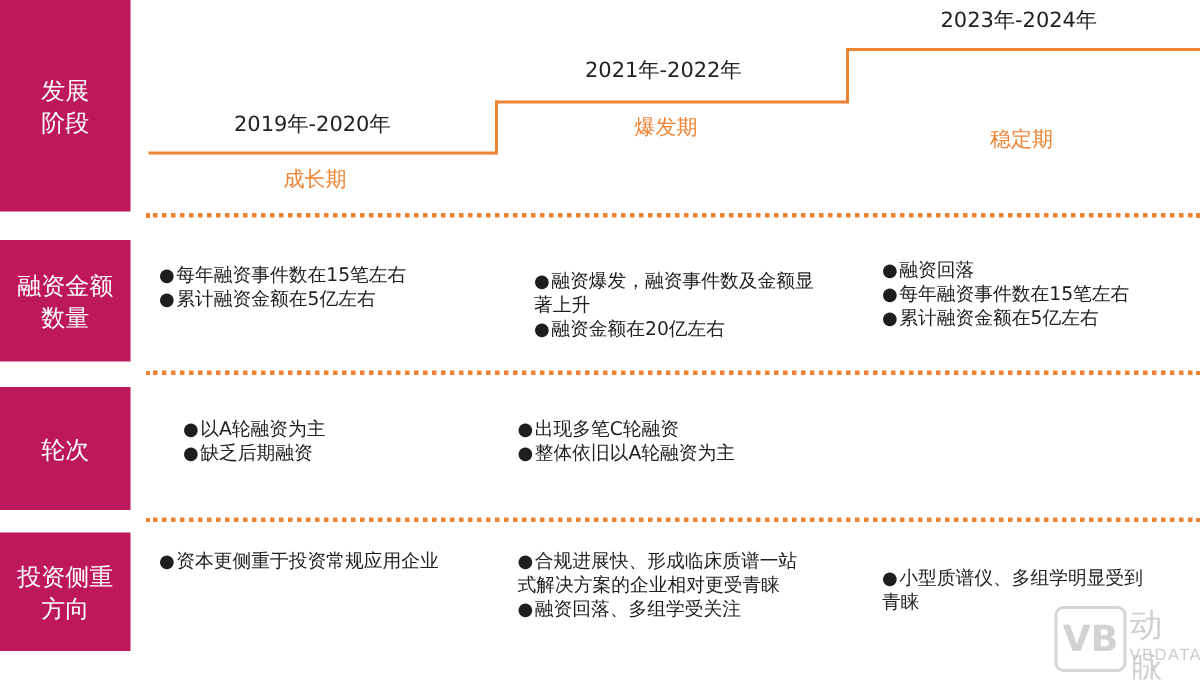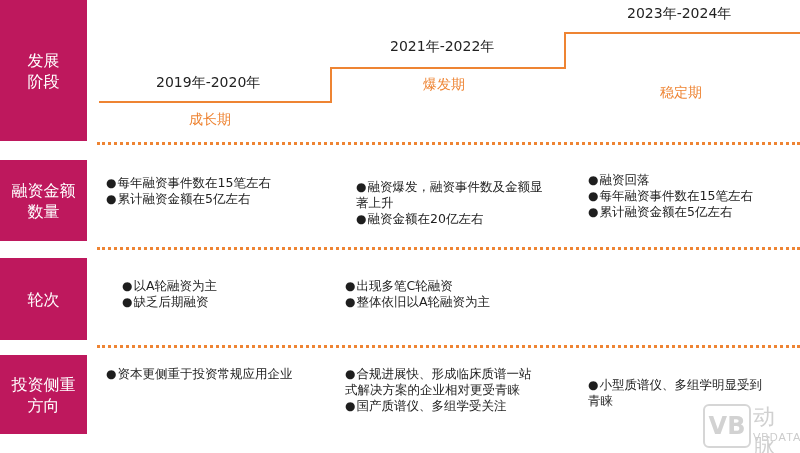--- a/index.html
+++ b/index.html
@@ -81,21 +81,21 @@
   <span class="item"><span class="bullet">●</span><span>整体依旧以A轮融资为主</span></span>
 </div>
 <div class="cell" style="left:588px;top:276px;width:212px;">
 </div>
 
 <div class="cell" style="left:106px;top:366px;width:190px;">
   <span class="item"><span class="bullet">●</span><span>资本更侧重于投资常规应用企业</span></span>
 </div>
 <div class="cell" style="left:345px;top:366px;width:190px;">
   <span class="item"><span class="bullet">●</span><span>合规进展快、形成临床质谱一站式解决方案的企业相对更受青睐</span></span>
-  <span class="item"><span class="bullet">●</span><span>国产质谱仪、多组学受关注</span></span>
+  <span class="item"><span class="bullet">●</span><span>融资回落、多组学受关注</span></span>
 </div>
 <div class="cell" style="left:588px;top:377px;width:180px;">
   <span class="item"><span class="bullet">●</span><span>小型质谱仪、多组学明显受到青睐</span></span>
 </div>
 
 <div class="watermark">
   <div class="wm-logo">VB</div>
   <div class="wm-cn">动脉网</div>
   <div class="wm-en">VBDATA.CN</div>
 </div>

